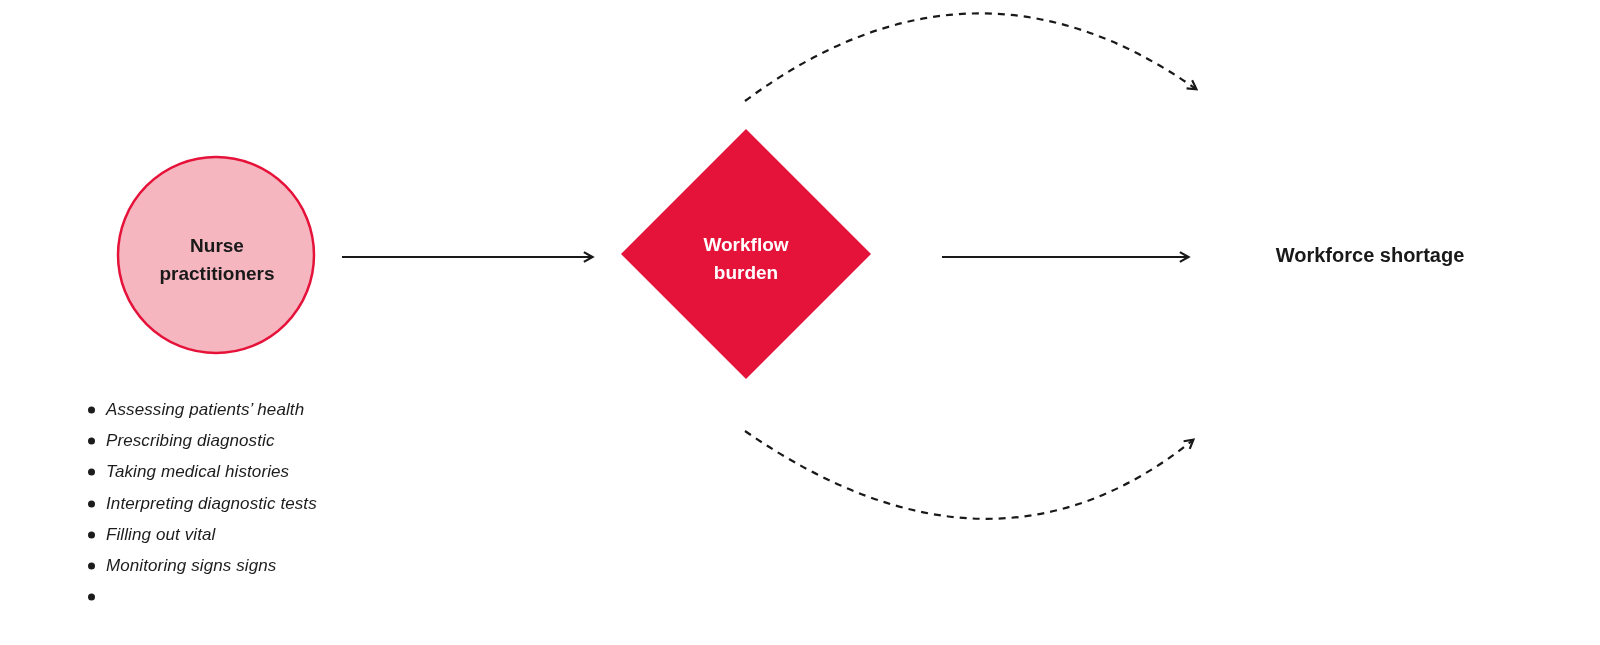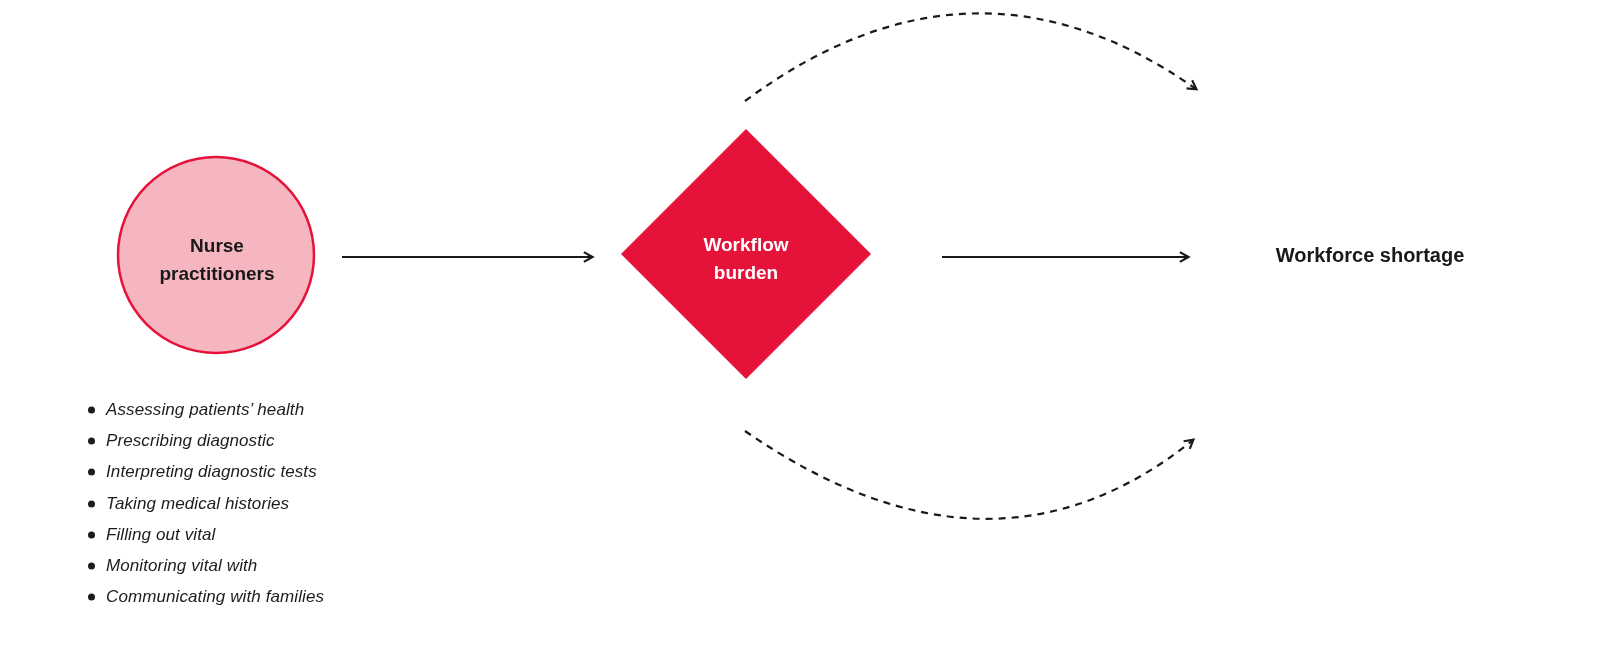--- a/index.html
+++ b/index.html
@@ -121,33 +121,32 @@
     <li>
       <span class="bullet"></span>
       <span>Assessing patients’ health</span>
     </li>
     <li>
       <span class="bullet"></span>
       <span>Prescribing diagnostic</span>
     </li>
     <li>
       <span class="bullet"></span>
-      <span>Interpreting diagnostic tests</span>
+      <span>Taking medical histories</span>
     </li>
     <li>
       <span class="bullet"></span>
-      <span>Taking medical histories</span>
+      <span>Interpreting diagnostic tests</span>
     </li>
     <li>
       <span class="bullet"></span>
       <span>Filling out vital</span>
     </li>
     <li>
       <span class="bullet"></span>
-      <span>Monitoring vital with</span>
+      <span>Monitoring signs signs</span>
     </li>
     <li>
       <span class="bullet"></span>
-      <span>Communicating with families</span>
     </li>
   </ul>
 
 </div>
 
 </body></html>

